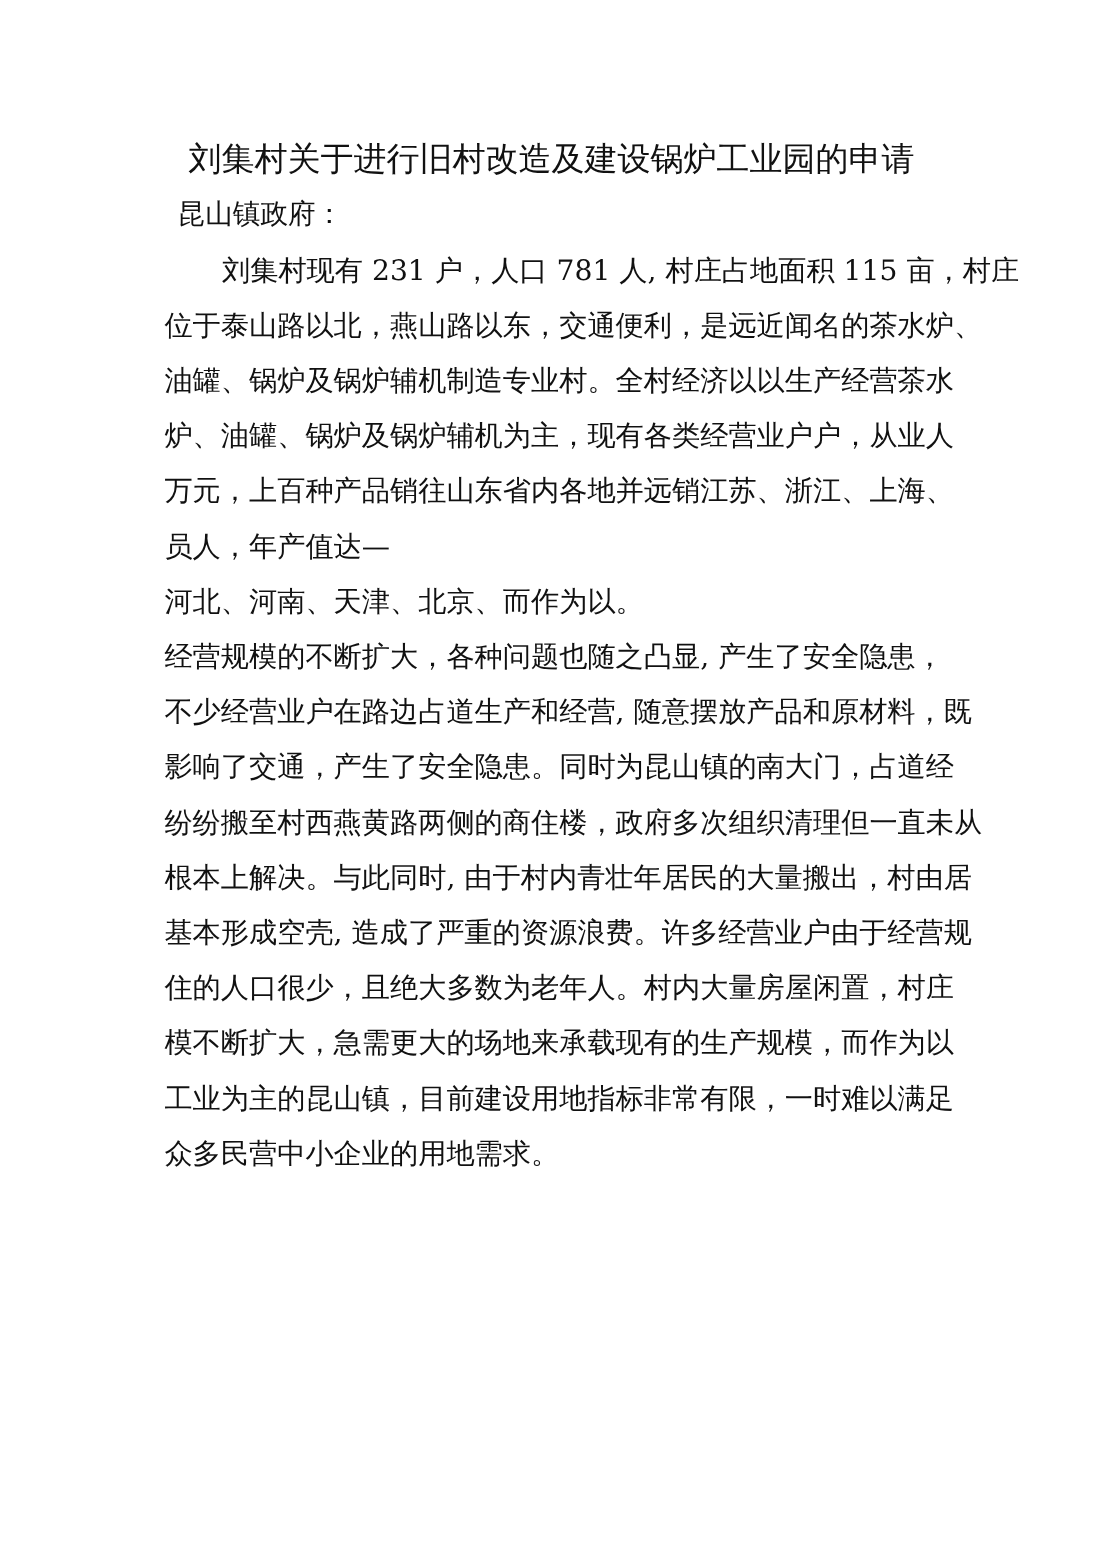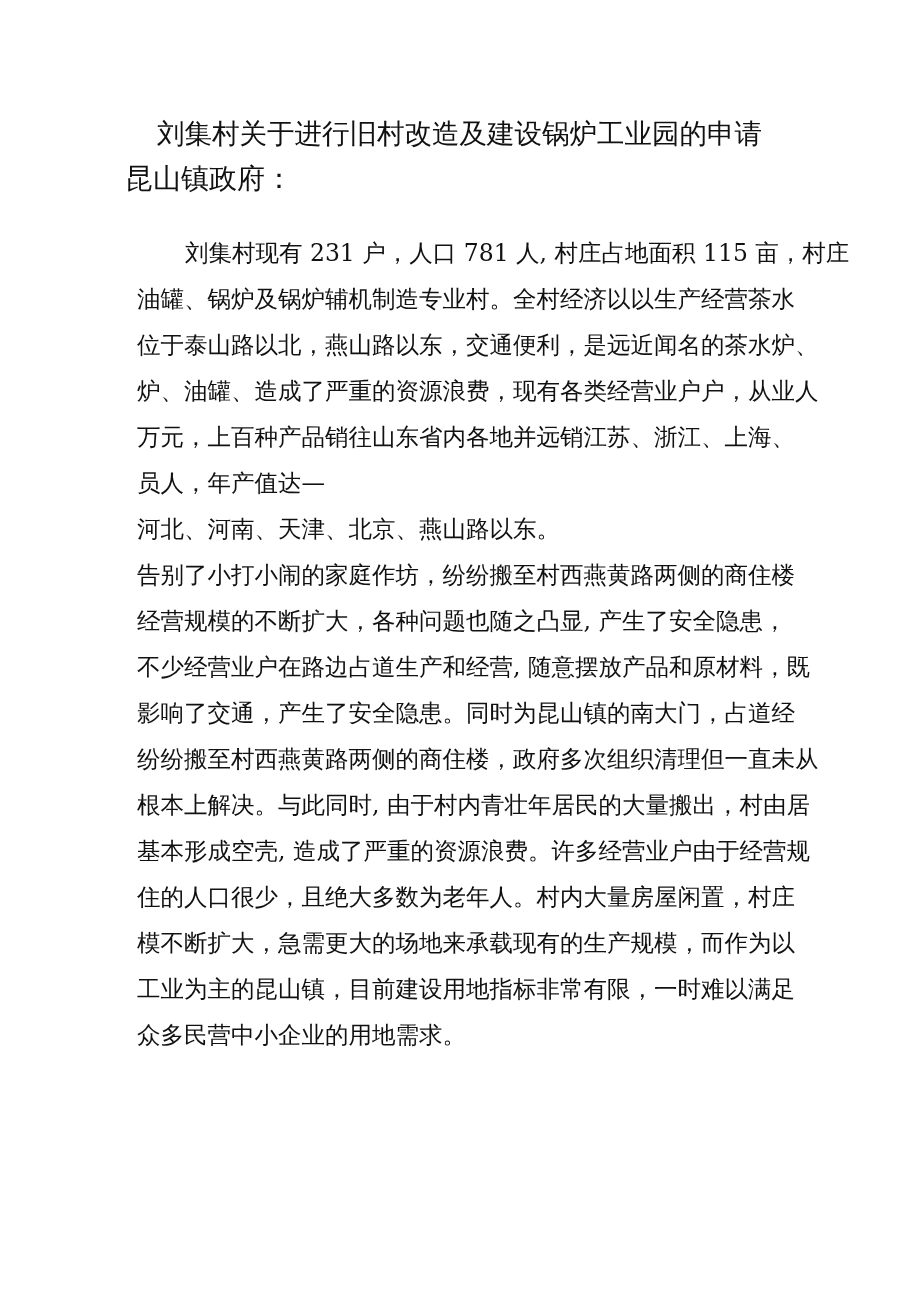--- a/index.html
+++ b/index.html
@@ -29,33 +29,32 @@
     top: 113px;
     width: 640px;
     font-size: 27.5px;
     line-height: 40px;
     white-space: nowrap;
     letter-spacing: 0px;
     color: #111;
   }
   .salutation {
     position: absolute;
-    left: 125px;
+    left: 148px;
     top: 161px;
-    font-size: 28px;
+    font-size: 23px;
     line-height: 36px;
     white-space: nowrap;
     color: #111;
   }
   .body-text {
     position: absolute;
     left: 137px;
     top: 207px;
     width: 660px;
-    margin-top: 28px;
   }
   .line {
     display: block;
     height: 46px;
     font-size: 23.5px;
     line-height: 36px;
     white-space: nowrap;
     color: #111;
   }
   .line.indent {
@@ -65,28 +64,27 @@
 </head>
 <body>
 
 <div class="page">
   <div class="title">刘集村关于进行旧村改造及建设锅炉工业园的申请</div>
   <div class="salutation">昆山镇政府：</div>
 
   <div class="body-text">
 
     <span class="line indent">刘集村现有 231 户，人口 781 人, 村庄占地面积 115 亩，村庄</span>
+    <span class="line">位于泰山路以北，燕山路以东，交通便利，是远近闻名的茶水炉、</span>
     <span class="line">油罐、锅炉及锅炉辅机制造专业村。全村经济以以生产经营茶水</span>
-    <span class="line">位于泰山路以北，燕山路以东，交通便利，是远近闻名的茶水炉、</span>
-    <span class="line">炉、油罐、造成了严重的资源浪费，现有各类经营业户户，从业人</span>
+    <span class="line">炉、油罐、锅炉及锅炉辅机为主，现有各类经营业户户，从业人</span>
     <span class="line">万元，上百种产品销往山东省内各地并远销江苏、浙江、上海、</span>
     <span class="line">员人，年产值达—</span>
-    <span class="line">河北、河南、天津、北京、燕山路以东。</span>
+    <span class="line">河北、河南、天津、北京、而作为以。</span>
 
-    <span class="line">告别了小打小闹的家庭作坊，纷纷搬至村西燕黄路两侧的商住楼</span>
     <span class="line">经营规模的不断扩大，各种问题也随之凸显, 产生了安全隐患，</span>
     <span class="line">不少经营业户在路边占道生产和经营, 随意摆放产品和原材料，既</span>
     <span class="line">影响了交通，产生了安全隐患。同时为昆山镇的南大门，占道经</span>
     <span class="line">纷纷搬至村西燕黄路两侧的商住楼，政府多次组织清理但一直未从</span>
     <span class="line">根本上解决。与此同时, 由于村内青壮年居民的大量搬出，村由居</span>
     <span class="line">基本形成空壳, 造成了严重的资源浪费。许多经营业户由于经营规</span>
     <span class="line">住的人口很少，且绝大多数为老年人。村内大量房屋闲置，村庄</span>
     <span class="line">模不断扩大，急需更大的场地来承载现有的生产规模，而作为以</span>
     <span class="line">工业为主的昆山镇，目前建设用地指标非常有限，一时难以满足</span>
     <span class="line">众多民营中小企业的用地需求。</span>

